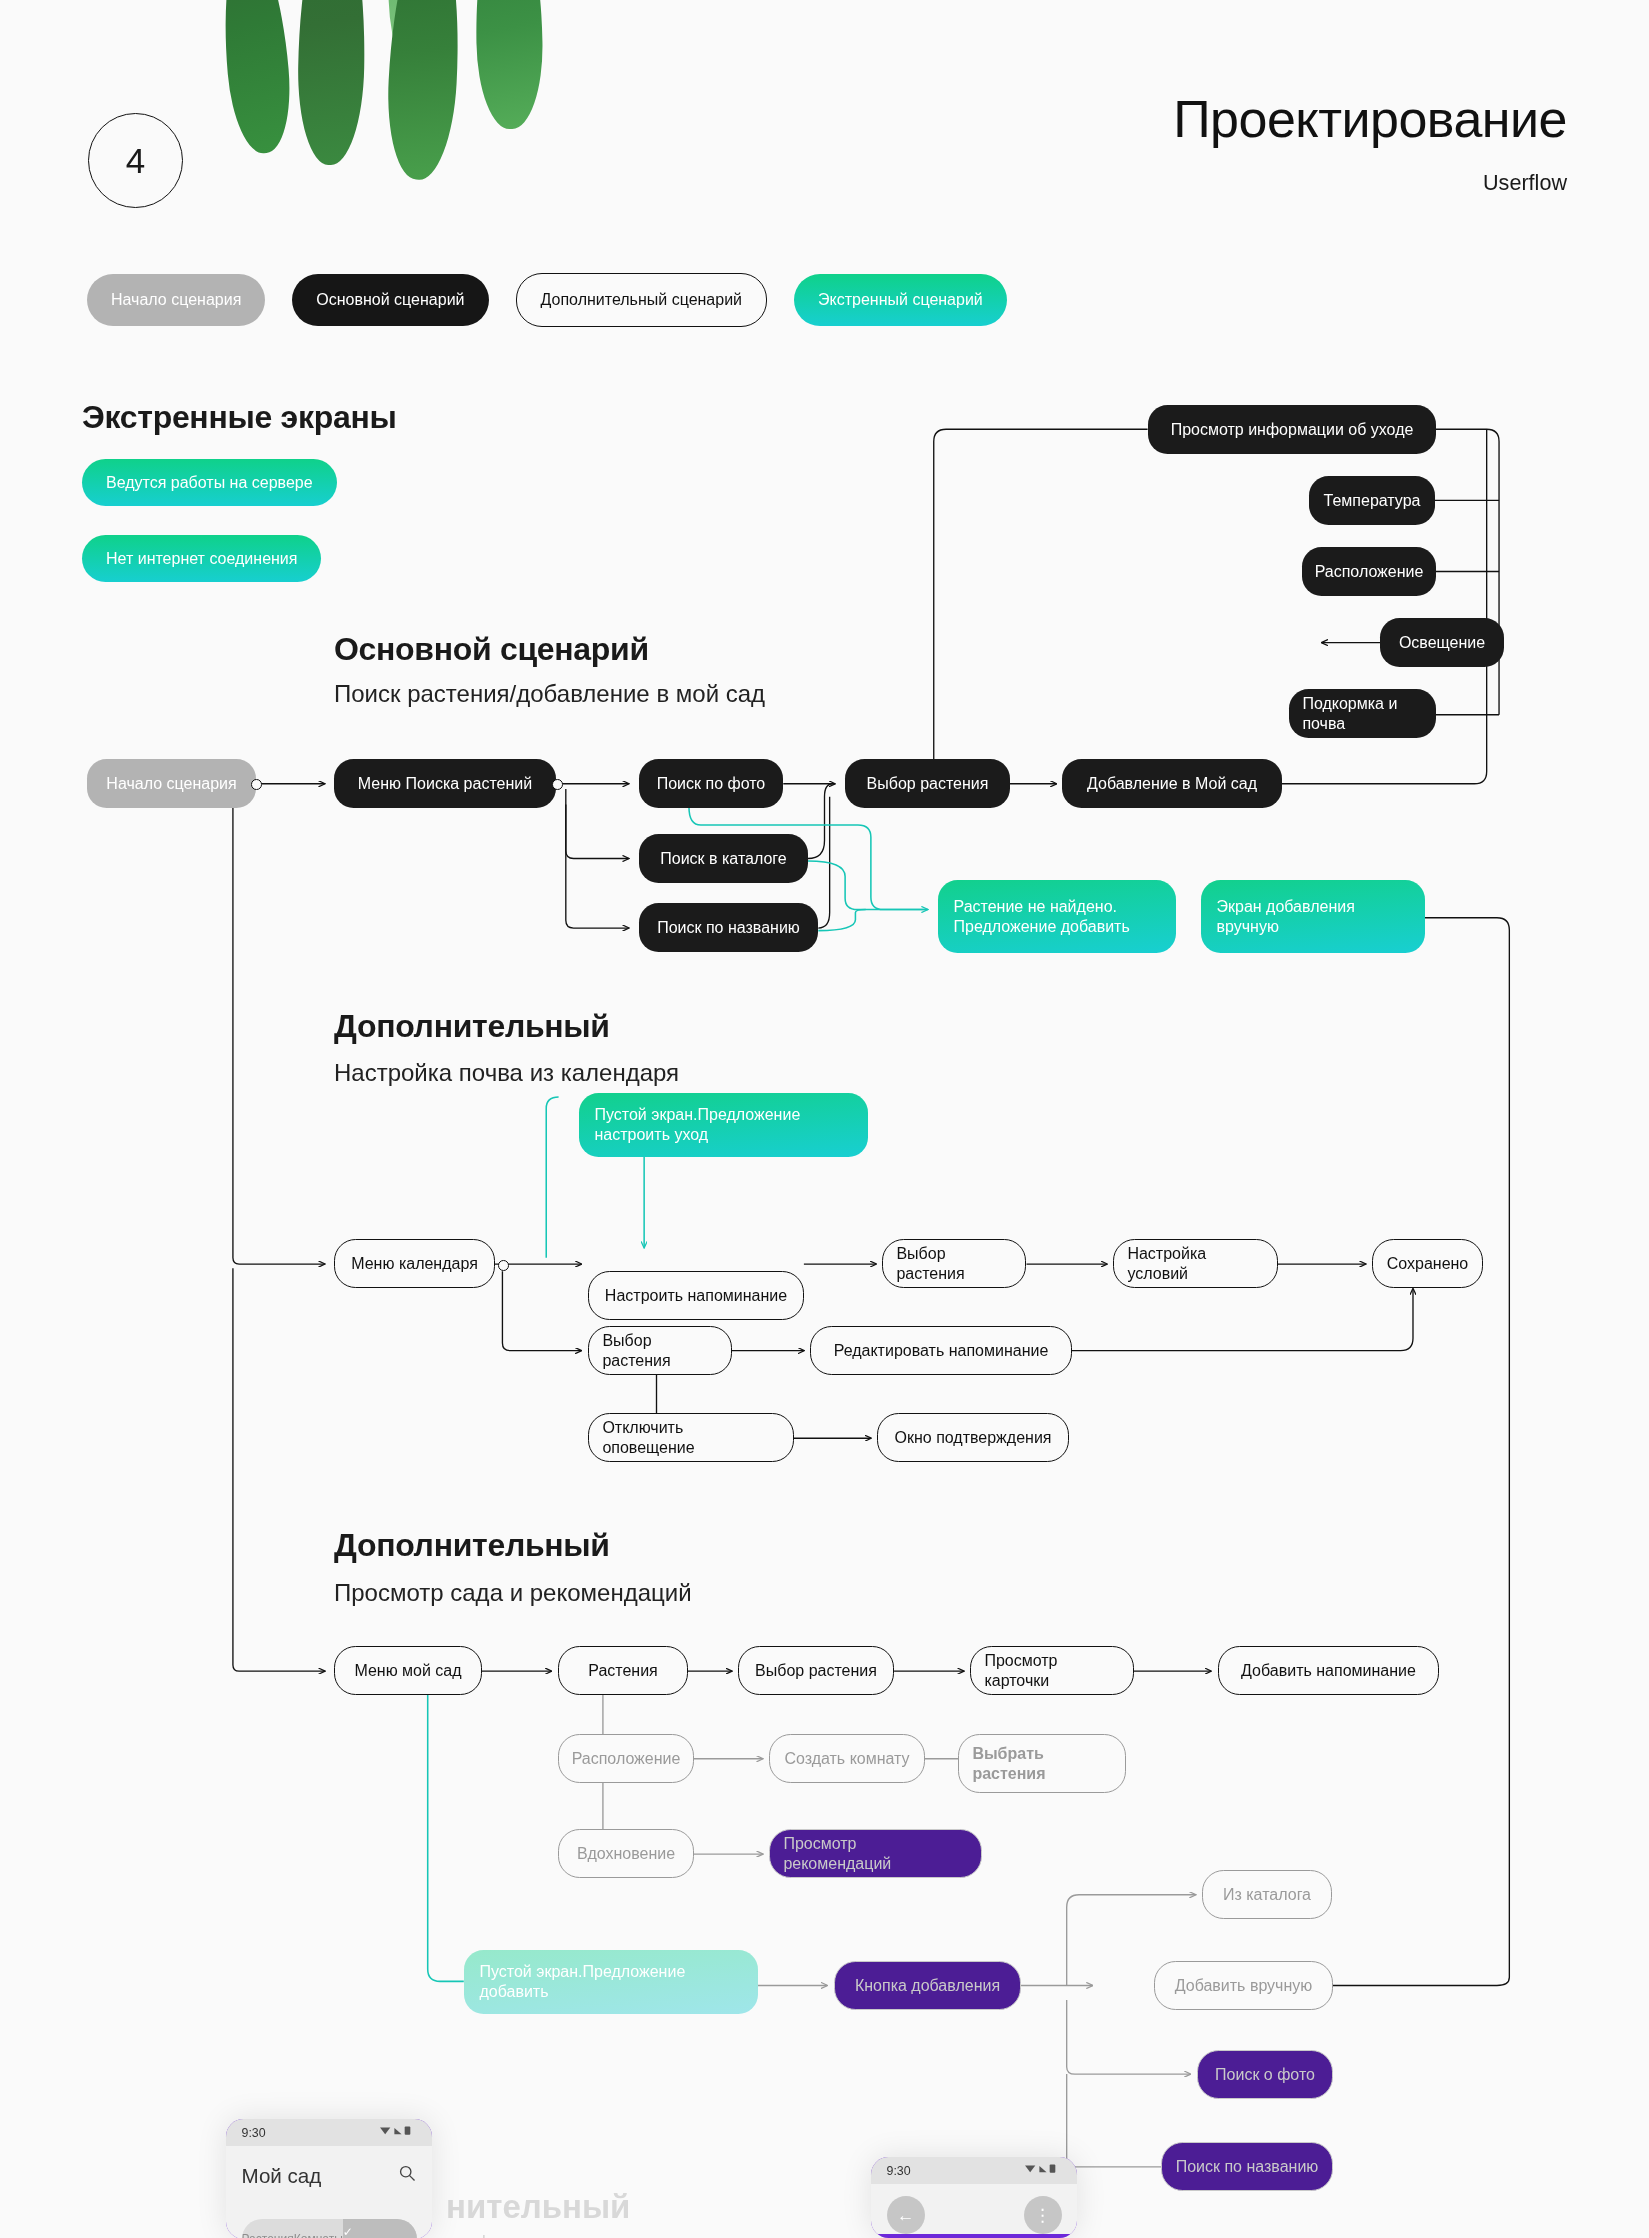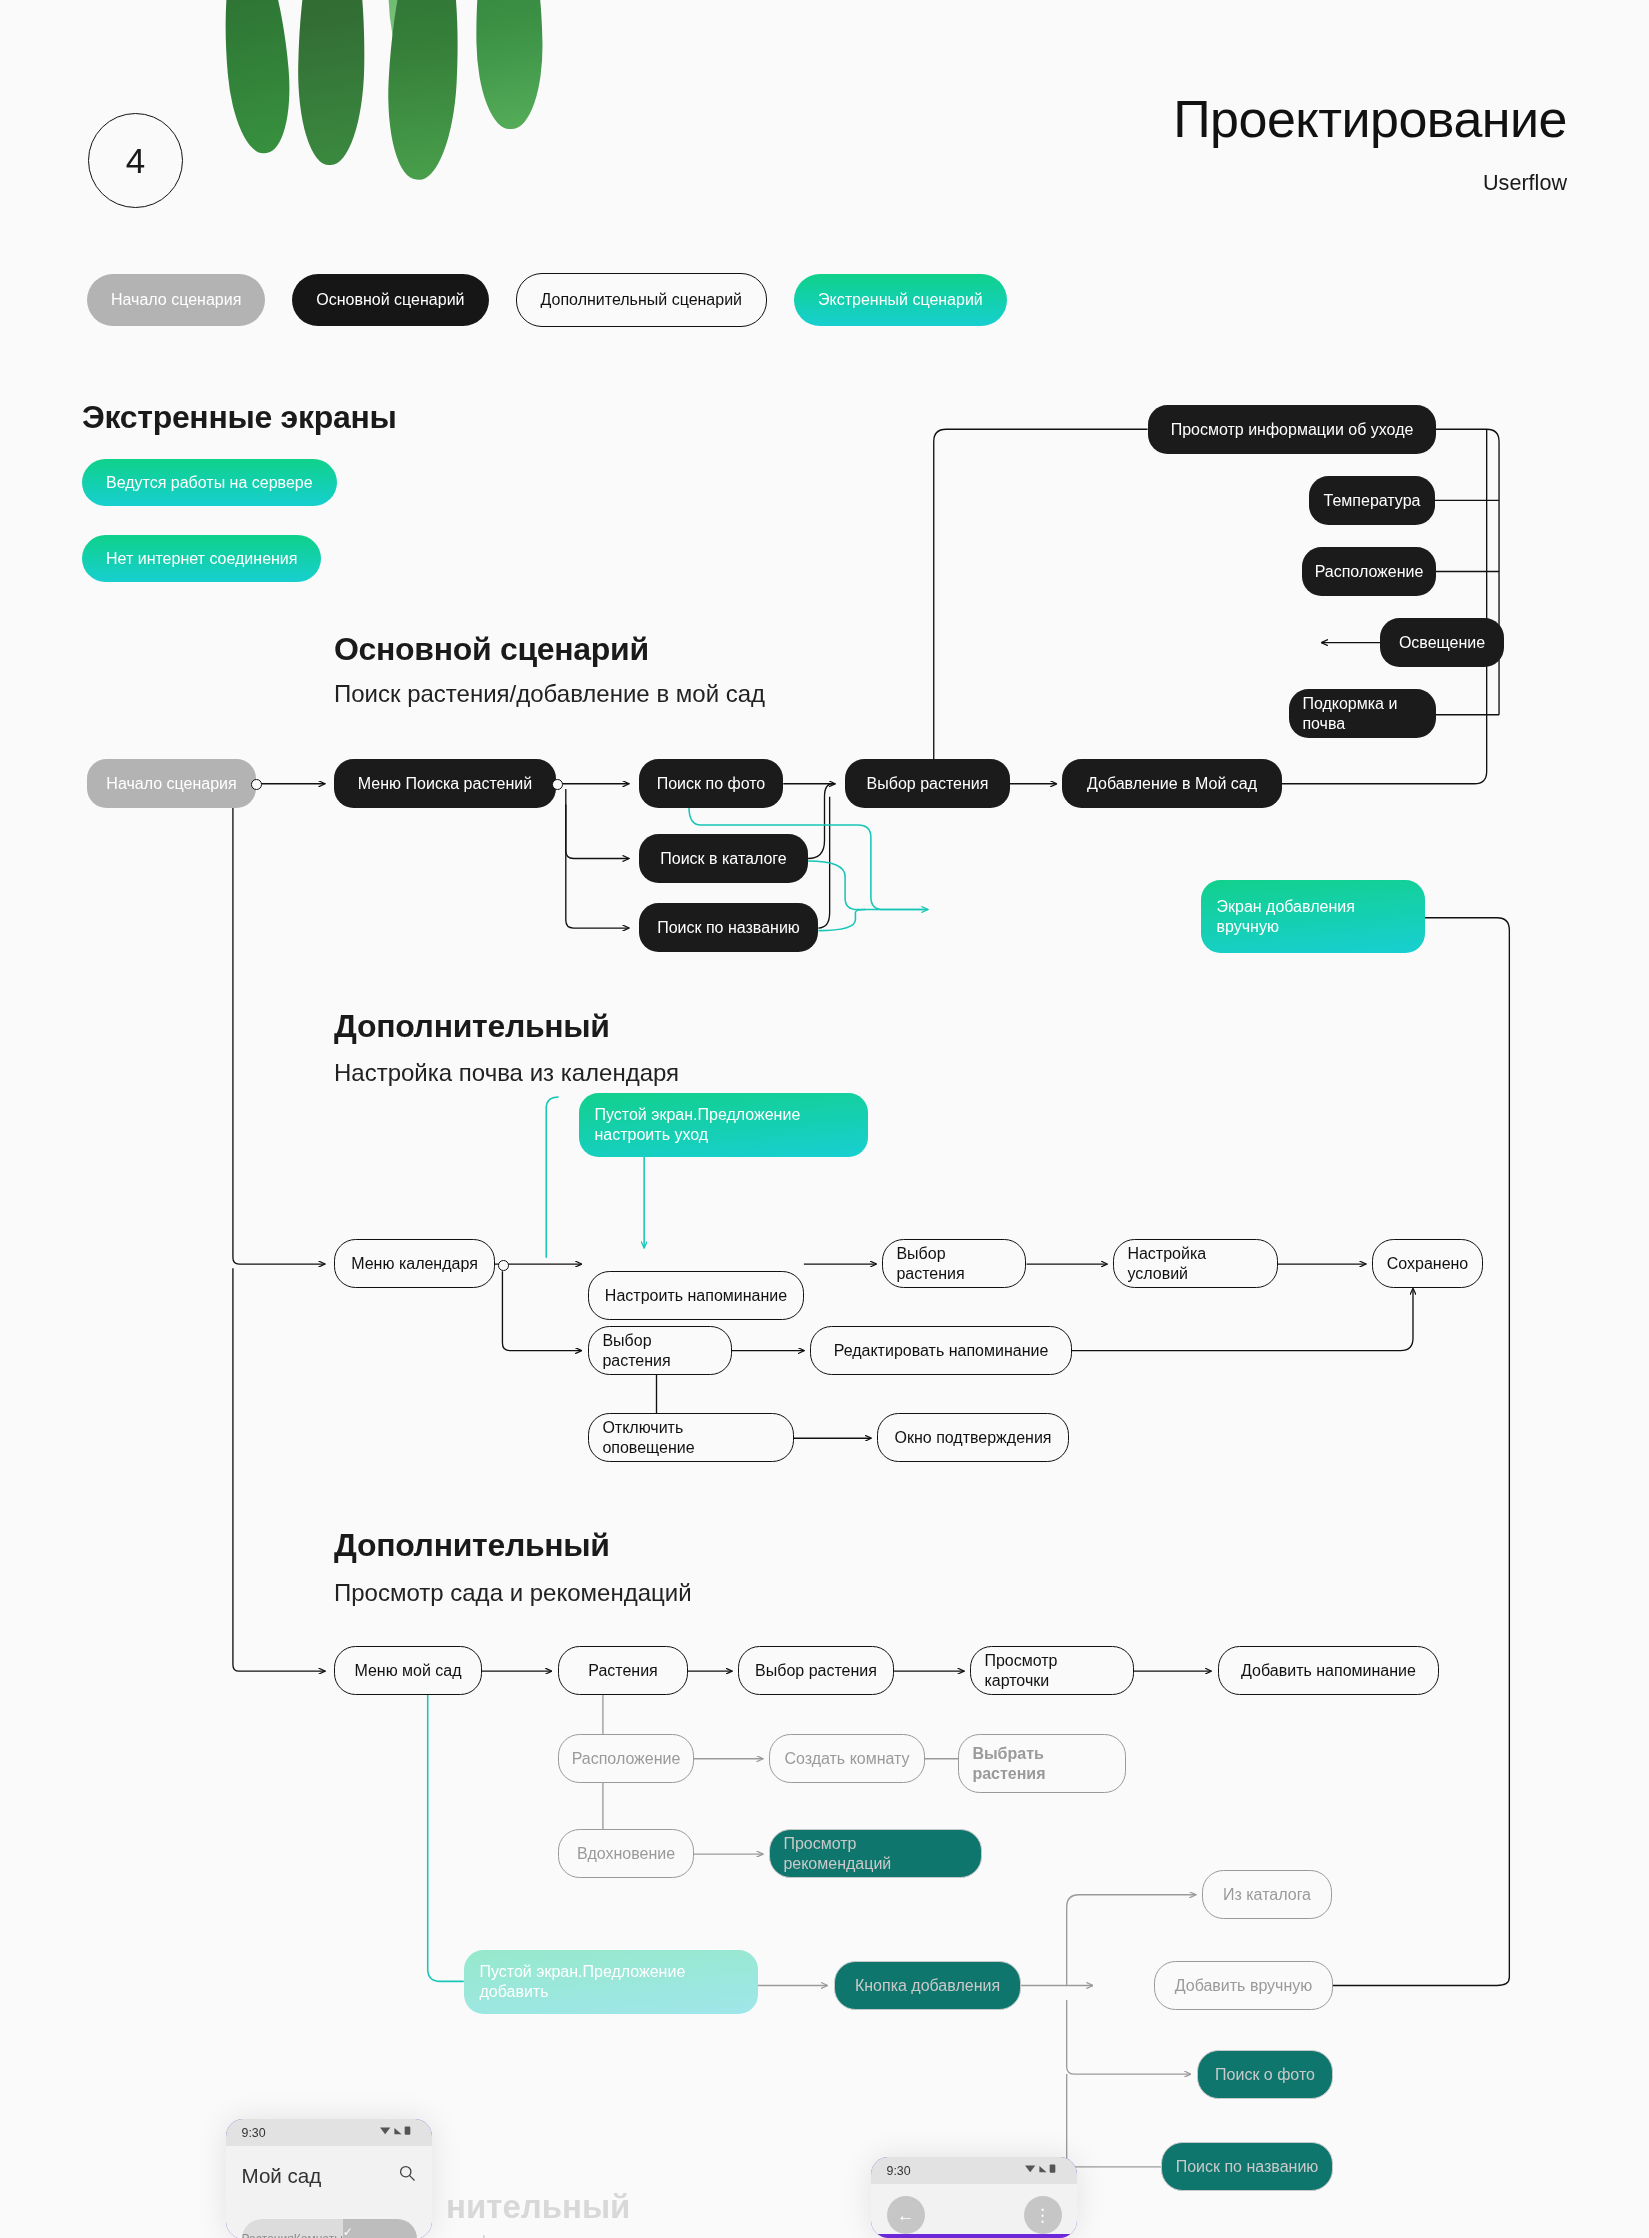--- a/index.html
+++ b/index.html
@@ -61,21 +61,21 @@
     background:linear-gradient(175deg,#12d08c 0%,#18cfd2 100%);color:#fff;border-radius:19.6px;
     font-size:16px;padding:0 15.5px;justify-content:flex-start;text-align:left;
   }
   .node.white{
     background:#fafafa;color:#111;border:1.5px solid #111;border-radius:21.6px;font-size:16px;padding:0 13.4px;
   }
   .node.faded{
     background:#fafafa;color:#9a9a9a;border:1.5px solid #9a9a9a;border-radius:21.6px;font-size:16px;padding:0 13.4px;
   }
   .node.faded2{
-    background:#0f766e;color:#c9c9c9;border:1.5px solid #c9c9c9;border-radius:21.6px;font-size:16px;padding:0 13.4px;
+    background:#4c1d95;color:#c9c9c9;border:1.5px solid #c9c9c9;border-radius:21.6px;font-size:16px;padding:0 13.4px;
   }
   .node.greenfade{
     background:linear-gradient(175deg,#96e9cb 0%,#9fe6ea 100%);color:#fff;border-radius:19.6px;
     font-size:16px;padding:0 15.5px;justify-content:flex-start;text-align:left;
   }
   .node.greyst{background:#b3b3b3;color:#fff;border-radius:19.6px;font-size:16px;padding:0 13.4px;}
 
   
   svg.wires{position:absolute;left:0;top:0;width:1649px;height:2239px;pointer-events:none;}
 
@@ -238,20 +238,22 @@
   <div class="node dark" style="left:1289px;top:689px;width:147px;height:49px;">Подкормка и почва</div>
 
   <div class="node greyst" style="left:87px;top:759px;width:169px;height:49px;">Начало сценария</div>
   <div class="node dark" style="left:334px;top:759px;width:222px;height:49px;">Меню Поиска растений</div>
   <div class="node dark" style="left:639px;top:759px;width:144px;height:49px;">Поиск по фото</div>
   <div class="node dark" style="left:639px;top:834px;width:169px;height:49px;">Поиск в каталоге</div>
   <div class="node dark" style="left:639px;top:903px;width:179px;height:49px;">Поиск по названию</div>
   <div class="node dark" style="left:845px;top:759px;width:165px;height:49px;">Выбор растения</div>
   <div class="node dark" style="left:1062px;top:759px;width:220px;height:49px;">Добавление в Мой сад</div>
 
+  <div class="node green" style="left:938px;top:880px;width:238px;height:73px;">Растение не найдено.
+Предложение добавить</div>
   <div class="node green" style="left:1201px;top:880px;width:224px;height:73px;">Экран добавления
 вручную</div>
 
   <div style="position:absolute;left:251px;top:779px;width:8.8px;height:8.8px;border-radius:50%;background:#fafafa;border:1.3px solid #111;"></div>
   <div style="position:absolute;left:552px;top:779px;width:8.8px;height:8.8px;border-radius:50%;background:#fafafa;border:1.3px solid #111;"></div>
   <div style="position:absolute;left:498px;top:1260px;width:8.8px;height:8.8px;border-radius:50%;background:#fafafa;border:1.3px solid #111;"></div>
 
   <div class="node green" style="left:579px;top:1093px;width:289px;height:64px;">Пустой экран.Предложение
 настроить уход</div>
 

